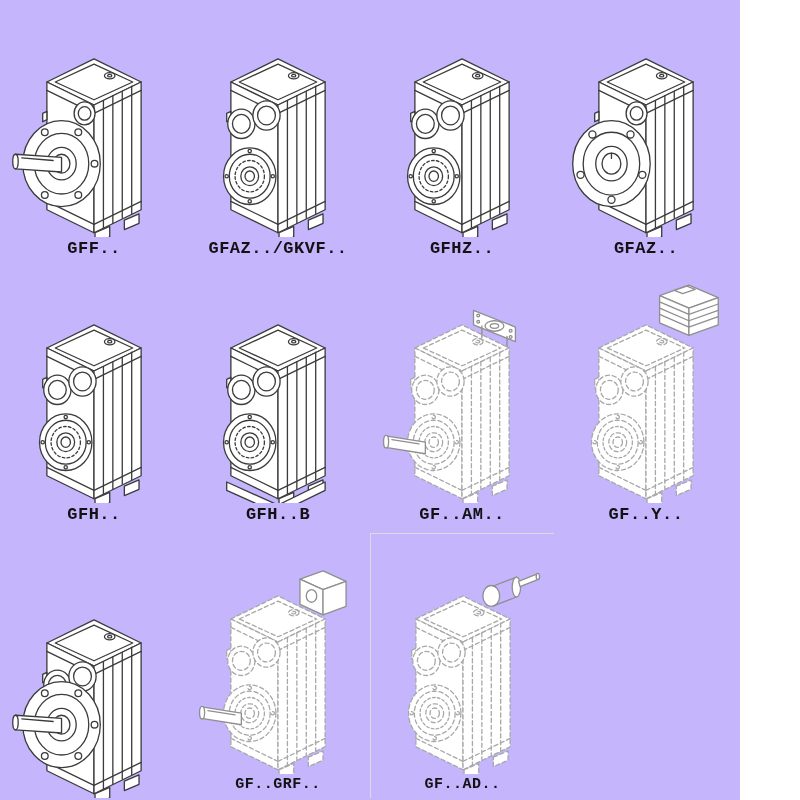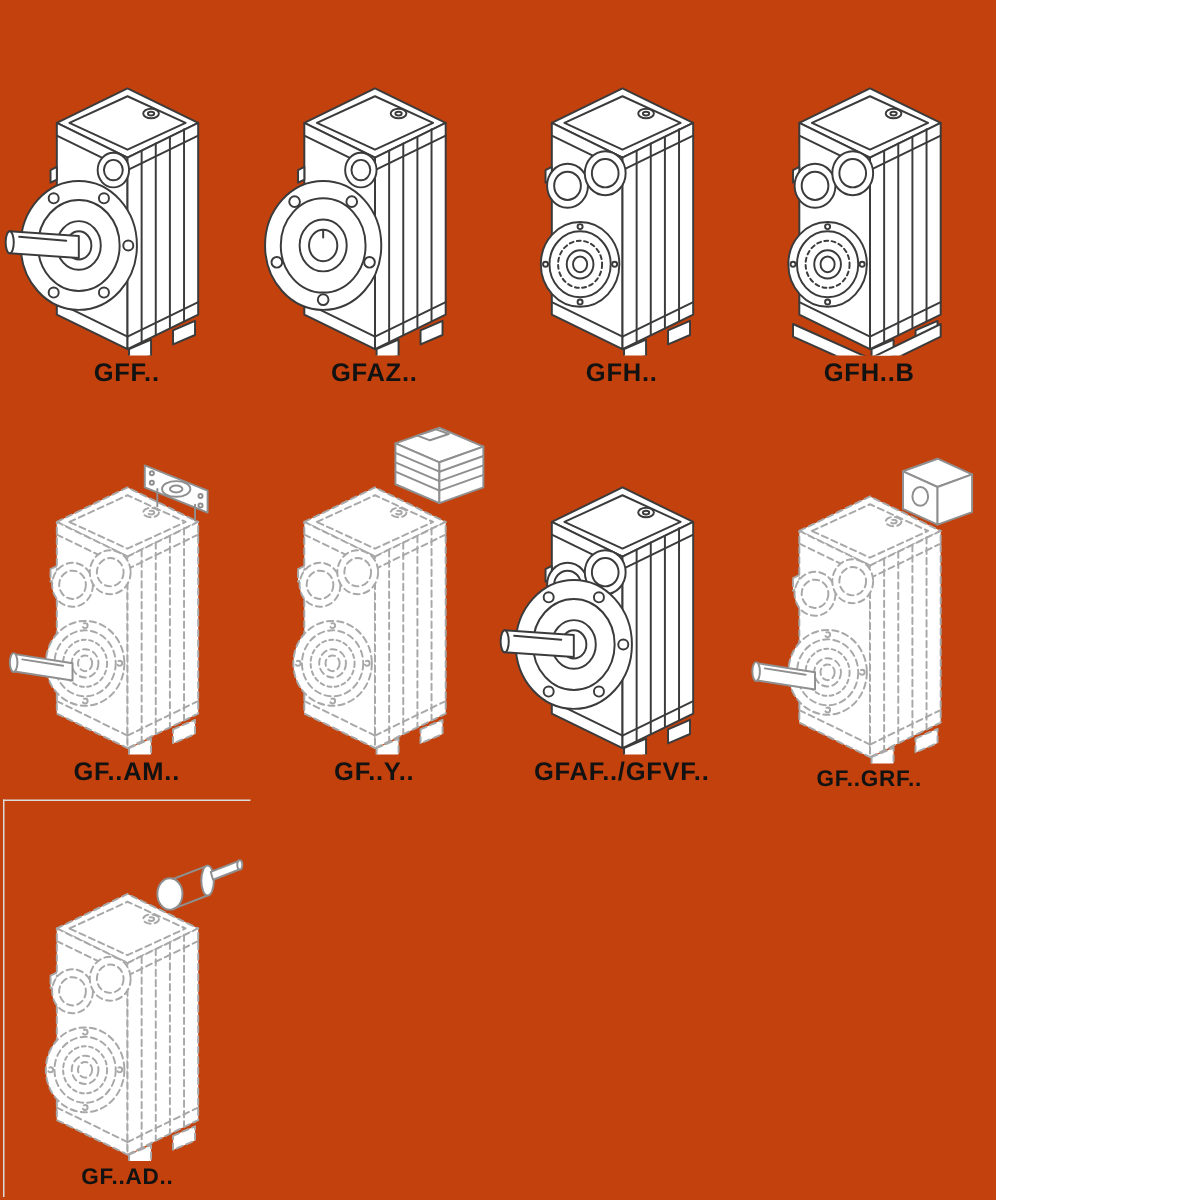--- a/index.html
+++ b/index.html
@@ -1,23 +1,23 @@
 <!DOCTYPE html>
 <html><head>
 <meta charset="utf-8">
 <style>
   html,body { margin:0; padding:0; background:#ffffff; }
   .page {
-    width:664px; height:800px; box-sizing:border-box;
-    background:#c2410c; overflow:hidden;
+    width:740px; height:800px; box-sizing:border-box;
+    background:#c4b5fd; overflow:hidden;
     display:grid;
     grid-template-columns:repeat(4,1fr);
     grid-template-rows:repeat(3,1fr);
     padding:2px;
-    font-family:Liberation Sans, sans-serif;
+    font-family:Liberation Mono, monospace;
   }
   .cell {
     display:flex; flex-direction:column;
     align-items:center; justify-content:flex-end;
     box-sizing:border-box; overflow:hidden;
   }
   .cell-boxed { border-left:1px solid #dcdcdc; border-top:1px solid #dcdcdc; }
   svg.draw { display:block; flex:0 0 auto; }
   .label {
     font-weight:bold; font-size:17px; line-height:1;
@@ -170,21 +170,37 @@
 
   <div class="cell">
     <svg class="draw" viewBox="0 0 170 210" width="178" height="220">
       <use href="#sym-body"></use>
         <use href="#sym-minibore"></use>
         <use href="#sym-flange-shaft"></use>
     </svg>
     <div class="label">GFF..</div>
   </div>
 
-
+  <div class="cell">
+    <svg class="draw" viewBox="0 0 170 210" width="178" height="220">
+      <use href="#sym-body"></use>
+        <use href="#sym-bores-top"></use>
+        <use href="#sym-bearing-big"></use>
+    </svg>
+    <div class="label">GFAZ../GKVF..</div>
+  </div>
+
+  <div class="cell">
+    <svg class="draw" viewBox="0 0 170 210" width="178" height="220">
+      <use href="#sym-body"></use>
+        <use href="#sym-bores-top"></use>
+        <use href="#sym-bearing-big"></use>
+    </svg>
+    <div class="label">GFHZ..</div>
+  </div>
 
   <div class="cell">
     <svg class="draw" viewBox="0 0 170 210" width="178" height="220">
       <use href="#sym-body"></use>
         <use href="#sym-minibore"></use>
         <use href="#sym-flange-hollow"></use>
     </svg>
     <div class="label">GFAZ..</div>
   </div>
 
@@ -227,21 +243,20 @@
     </svg>
     <div class="label">GF..Y..</div>
   </div>
 
   <div class="cell">
     <svg class="draw" viewBox="0 0 170 210" width="178" height="220">
       <use href="#sym-body"></use>
         <use href="#sym-bores-top"></use>
         <use href="#sym-flange-shaft"></use>
     </svg>
-    <div class="label">GFAF../GFVF..</div>
   </div>
 
 
   <div class="cell label-lg">
     <svg class="draw" viewBox="0 0 170 210" width="178" height="220">
       <use class="dashed" href="#sym-body"></use>
         <use class="dashed" href="#sym-bores-top"></use>
         <use class="dashed" href="#sym-bearing-big"></use>
       <use class="overlay" href="#sym-block"></use>
         <use class="overlay" href="#sym-shaft-in"></use>

